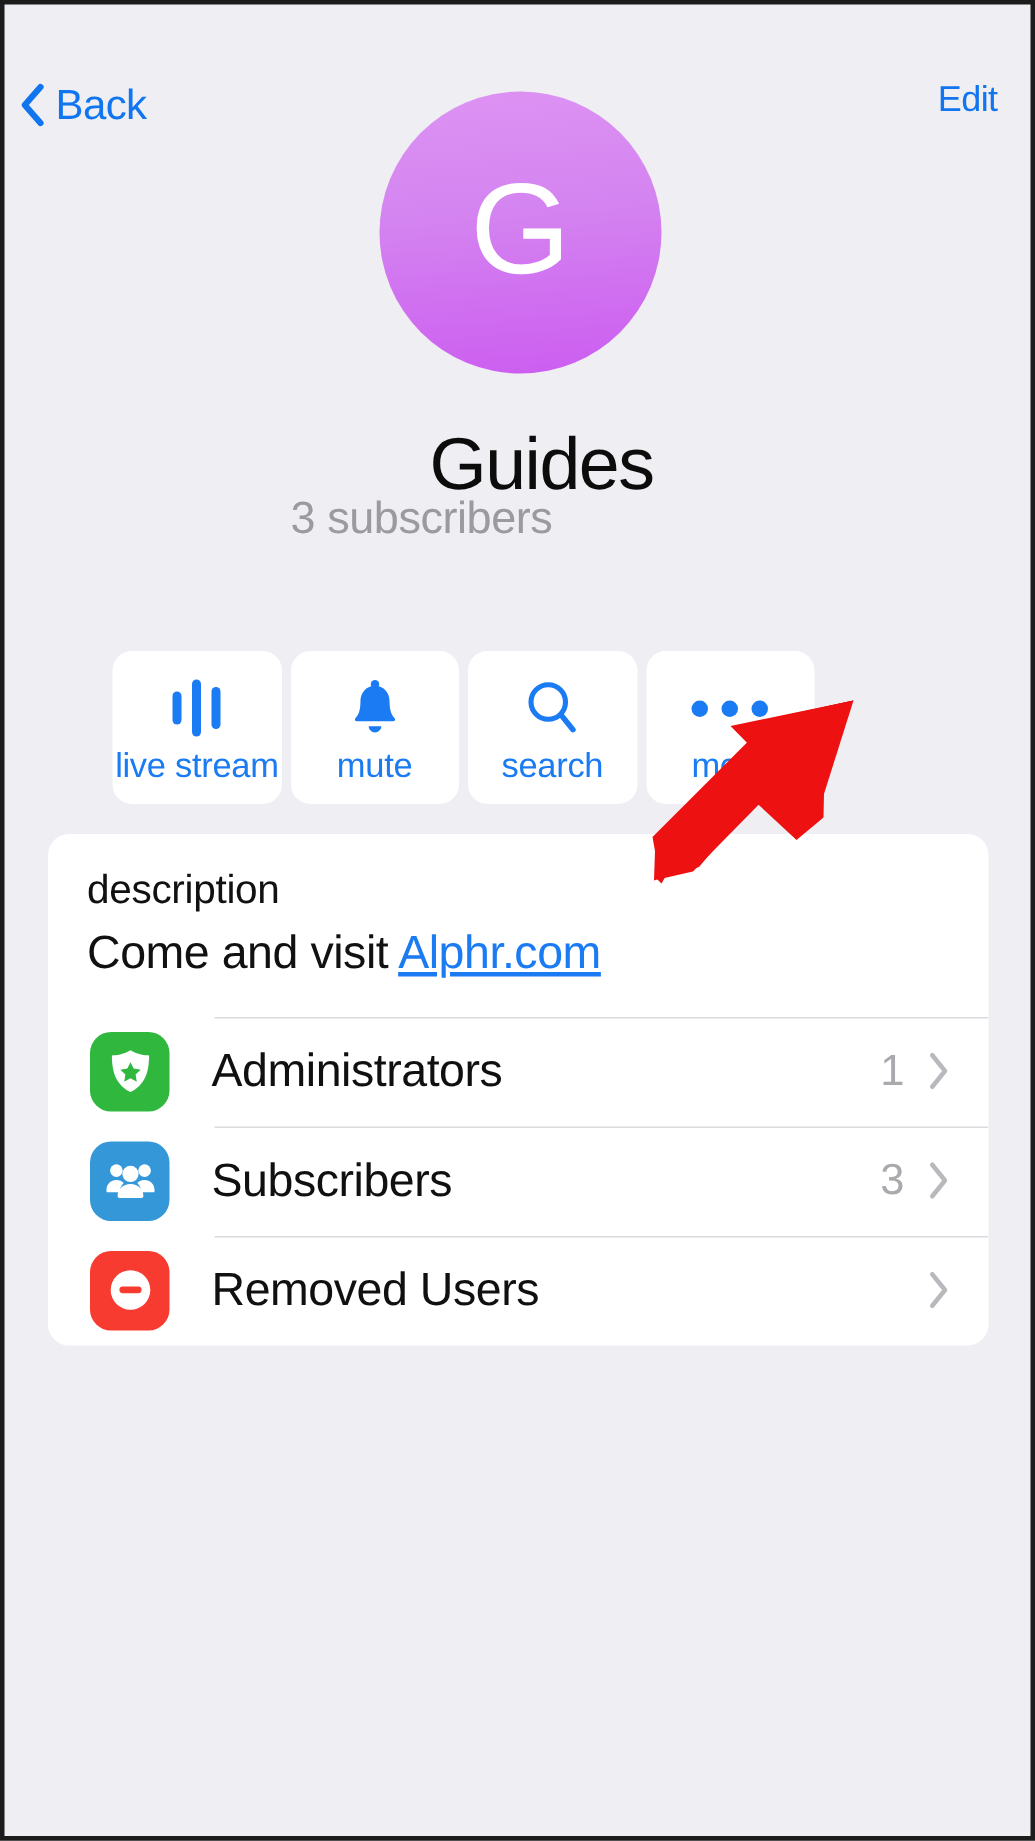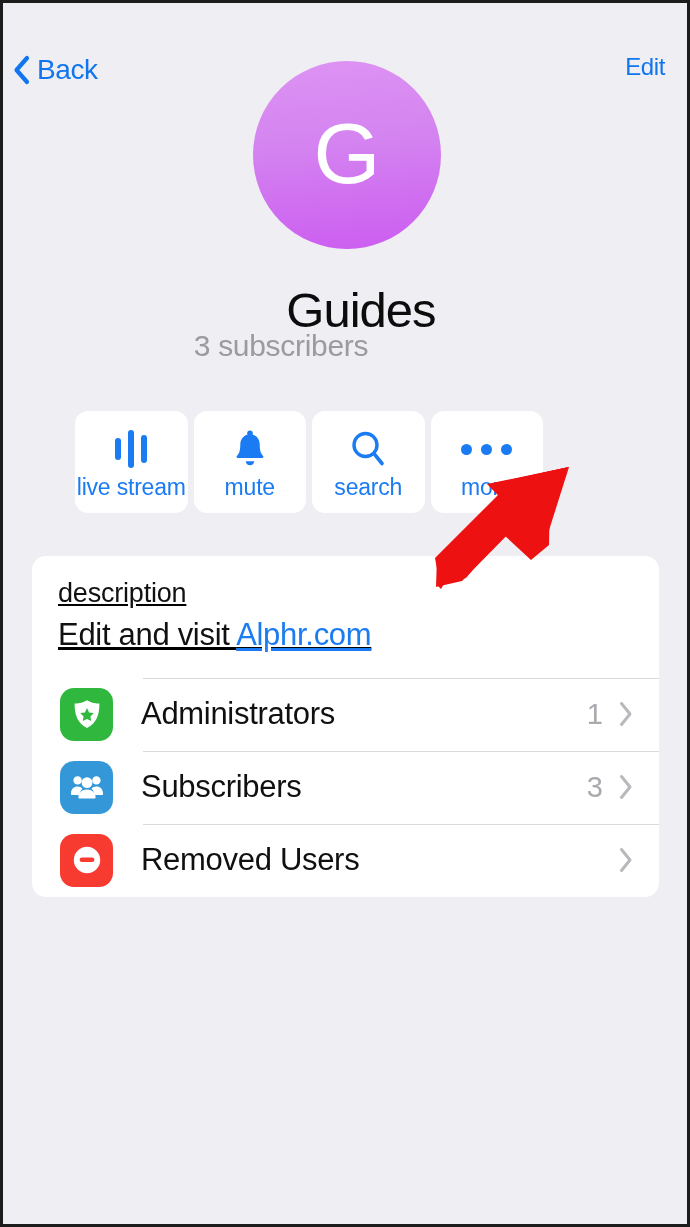--- a/index.html
+++ b/index.html
@@ -93,21 +93,21 @@
     width: 556px;
     text-align: center;
     font-size: 30px;
     color: #9a9a9f;
     letter-spacing: -0.3px;
   }
 
   
   #actions {
     position: absolute;
-    left: 28px; top: 408px;
+    left: 28px; top: 431px;
     width: 512px;
     height: 102px;
     display: flex;
     gap: 6px;
     padding-left: 44px;
   }
   .action-btn {
     flex: 1;
     background: #ffffff;
     border-radius: 13px;
@@ -148,21 +148,20 @@
   #card {
     position: absolute;
     left: 29px; top: 553px;
     width: 627px;
     background: #ffffff;
     border-radius: 14px;
     overflow: hidden;
   }
   #description-block {
     padding: 19px 22px 22px 26px;
-    text-decoration: underline;
   }
   #description-label {
     font-size: 27px;
     color: #111111;
     letter-spacing: -0.2px;
     line-height: 1.35;
   }
   #description-text {
     font-size: 31px;
     color: #111111;
@@ -298,21 +297,21 @@
           </span>
       </div>
       <div class="action-label">more</div>
     </div>
   </div>
 
   <div id="card">
 
     <div id="description-block">
       <div id="description-label">description</div>
-      <div id="description-text"><span>Edit and visit </span><a id="description-link">Alphr.com</a></div>
+      <div id="description-text"><span>Come and visit </span><a id="description-link">Alphr.com</a></div>
     </div>
 
     <div id="rows">
 
       <div class="row">
         <div class="row-icon green">
           <svg width="34" height="34" viewBox="0 0 34 34">
             <path d="M17 3.2 C22 6.2 26.5 6.6 29.4 6.6 C29.4 18 26.6 26.2 17 31 C7.4 26.2 4.6 18 4.6 6.6 C7.5 6.6 12 6.2 17 3.2 Z" fill="#ffffff"></path>
             <path d="M17 11.1 l2.1 4.3 4.7.7 -3.4 3.3 .8 4.7 -4.2-2.2 -4.2 2.2 .8-4.7 -3.4-3.3 4.7-.7 Z" fill="#30b83e"></path>
           </svg>

